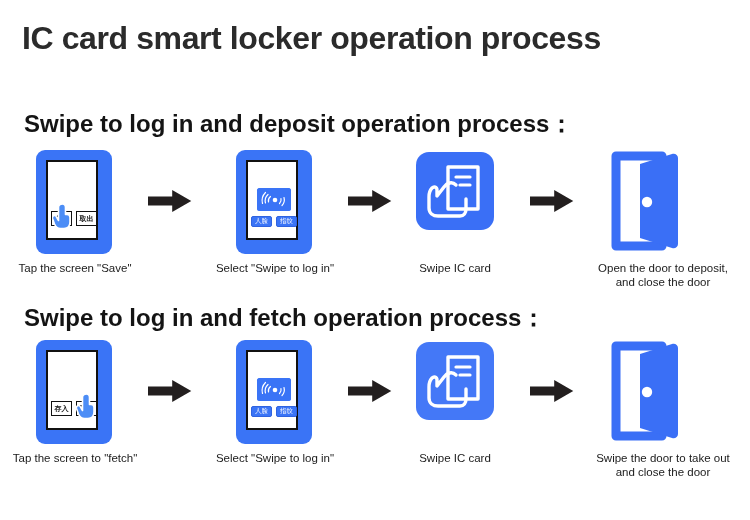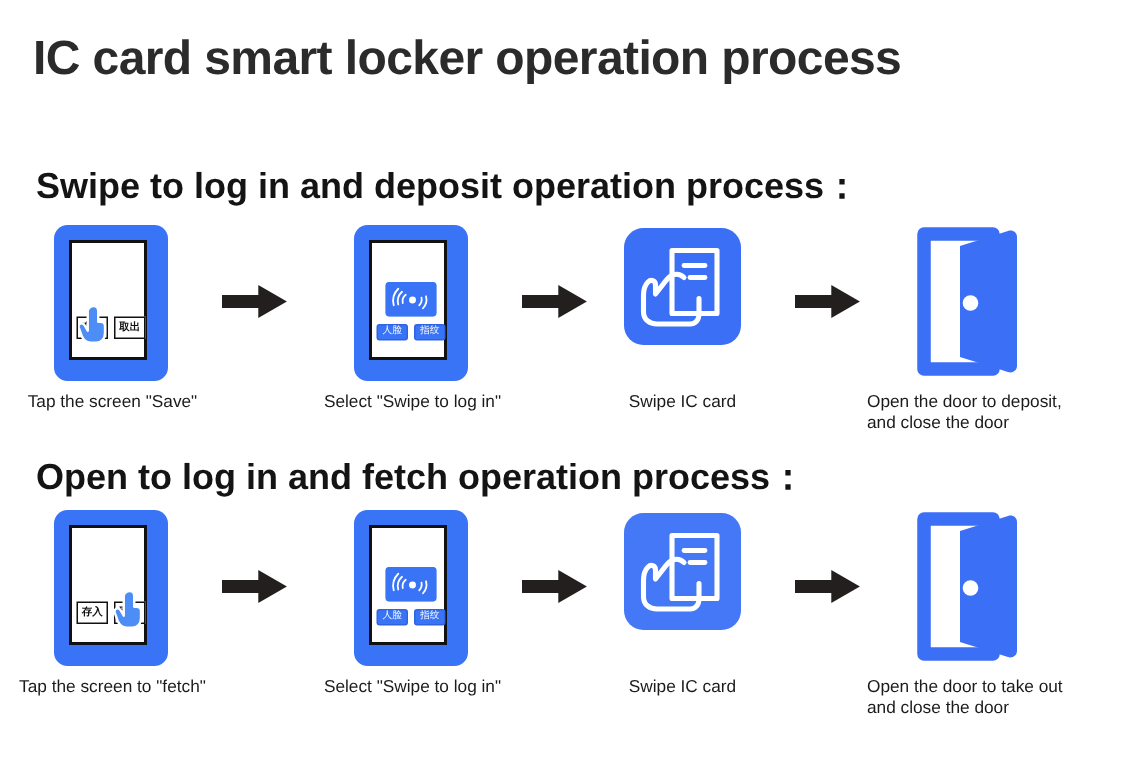--- a/index.html
+++ b/index.html
@@ -20,21 +20,21 @@
   .section-heading{
     position:absolute;left:24px;
     font-size:24px;font-weight:bold;color:#141414;white-space:nowrap;
   }
   .row{position:absolute;left:0;width:750px;height:160px;}
   .step{position:absolute;top:0;width:150px;height:160px;}
   .art{position:relative;width:150px;height:108px;}
   .caption{
     position:absolute;top:112px;left:0;width:170px;
     font-size:11.5px;line-height:13.5px;color:#1b1b1b;
-    text-align:left;
+    text-align:center;
   }
   .caption.c-center{text-align:center;width:150px;}
 
   
   .device{
     position:absolute;left:36px;top:0;
     width:76px;height:104px;
     background:#3a74f6;border-radius:9px;
   }
   .device-screen{
@@ -181,21 +181,21 @@
         </div>
       </div>
       <div class="caption" style="left:8px;white-space:pre-line;">Open the door to deposit,
 and close the door</div>
     </div>
 
   </div>
 </div>
 
 <div class="section">
-  <div class="section-heading" style="top:302px;">Open to log in and fetch operation process：</div>
+  <div class="section-heading" style="top:302px;">Swipe to log in and fetch operation process：</div>
 
   <div class="row" style="top:340px;">
 
     <div class="step" style="left:0px;">
       <div class="art">
         <div class="device">
           <div class="device-screen">
             <div class="btn-row">
               <div class="kbtn">存入</div>
               <div class="kbtn">取出</div>
@@ -265,18 +265,18 @@
     <div class="step" style="left:570px;">
       <div class="art">
         <div class="door-wrap">
           <svg viewBox="0 0 74 104" width="74" height="104" class="svgfill">
             <path d="M6 6 L52 6 L52 96 L6 96 Z" fill="none" stroke="#3a6ff6" stroke-width="9" stroke-linejoin="round"></path>
             <path d="M30 14 L62 4 C65 3 68 5 68 8 L68 94 C68 97 65 99 62 98 L30 88 Z" fill="#3a6ff6"></path>
             <circle cx="37" cy="52" r="5.2" fill="#ffffff"></circle>
           </svg>
         </div>
       </div>
-      <div class="caption" style="left:8px;white-space:pre-line;">Open the door to take out
+      <div class="caption" style="left:8px;white-space:pre-line;">Swipe the door to take out
 and close the door</div>
     </div>
 
   </div>
 </div>
 
 </body></html>

